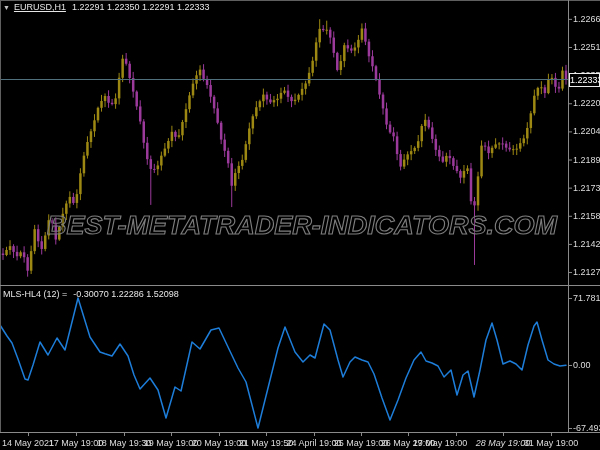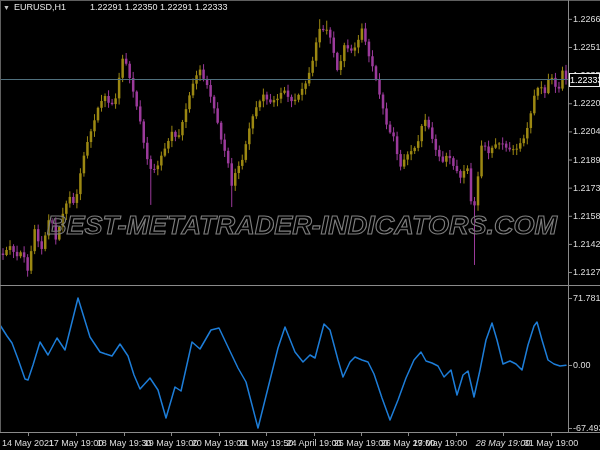--- a/index.html
+++ b/index.html
@@ -1,21 +1,21 @@
 <!DOCTYPE html>
 <html><head>
 <meta charset="utf-8">
 <style>
   html,body{margin:0;padding:0;background:#000;}
   #root{position:relative;width:600px;height:450px;background:#000;overflow:hidden;
         font-family:"Liberation Sans",sans-serif;}
   .ohlc-header{position:absolute;top:2px;left:3px;color:#e6e6e6;font-size:9px;
         white-space:pre;z-index:40;}
   .ohlc-header .arrow{color:#c0c0c0;font-size:7px;margin-right:4px;}
-  .ohlc-header .sym{margin-right:24px;}
+  .ohlc-header .sym{margin-right:6px;text-decoration:underline;}
   .ind-header{position:absolute;top:289px;left:3px;color:#e6e6e6;font-size:9px;
         white-space:pre;z-index:40;}
   .ind-header .vals{margin-left:6px;}
   #watermark{position:absolute;top:225px;left:302px;transform:translate(-50%,-50%) scaleX(1.04);
         font-size:26px;font-weight:bold;font-style:italic;letter-spacing:0px;white-space:nowrap;
         color:rgba(0,0,0,0.25);-webkit-text-stroke:1.1px #7d7d7d;z-index:30;}
   #price-box{position:absolute;left:569px;width:29px;height:12px;border:1px solid #ededed;
         background:#000;color:#fff;font-size:9px;line-height:12px;text-align:center;z-index:35;}
   .tick-label{position:absolute;color:#dcdcdc;font-size:9px;line-height:10px;white-space:nowrap;}
   .time-label{transform:translateX(-50%);}
@@ -381,20 +381,21 @@
       <line x1="314.5" y1="433" x2="314.5" y2="436" stroke="#8a8a8a"></line>
       <line x1="361.5" y1="433" x2="361.5" y2="436" stroke="#8a8a8a"></line>
       <line x1="408.5" y1="433" x2="408.5" y2="436" stroke="#8a8a8a"></line>
       <line x1="456.5" y1="433" x2="456.5" y2="436" stroke="#8a8a8a"></line>
       <line x1="503.5" y1="433" x2="503.5" y2="436" stroke="#8a8a8a"></line>
       <line x1="551.5" y1="433" x2="551.5" y2="436" stroke="#8a8a8a"></line>
     </svg>
 
   <div class="ohlc-header"><span class="arrow">▼</span><span class="sym">EURUSD,H1</span><span>1.22291 1.22350 1.22291 1.22333</span></div>
 
+  <div class="ind-header"><span>MLS-HL4 (12) =</span><span class="vals">-0.30070 1.22286 1.52098</span></div>
 
   <div id="price-box" style="top: 72.5px;">1.22333</div>
 
   <div id="price-axis-labels">
       <div class="tick-label" style="left: 573px; top: 14px;">1.22665</div>
       <div class="tick-label" style="left: 573px; top: 42px;">1.22510</div>
       <div class="tick-label" style="left: 573px; top: 70px;">1.22355</div>
       <div class="tick-label" style="left: 573px; top: 98px;">1.22200</div>
       <div class="tick-label" style="left: 573px; top: 126px;">1.22045</div>
       <div class="tick-label" style="left: 573px; top: 155px;">1.21890</div>

